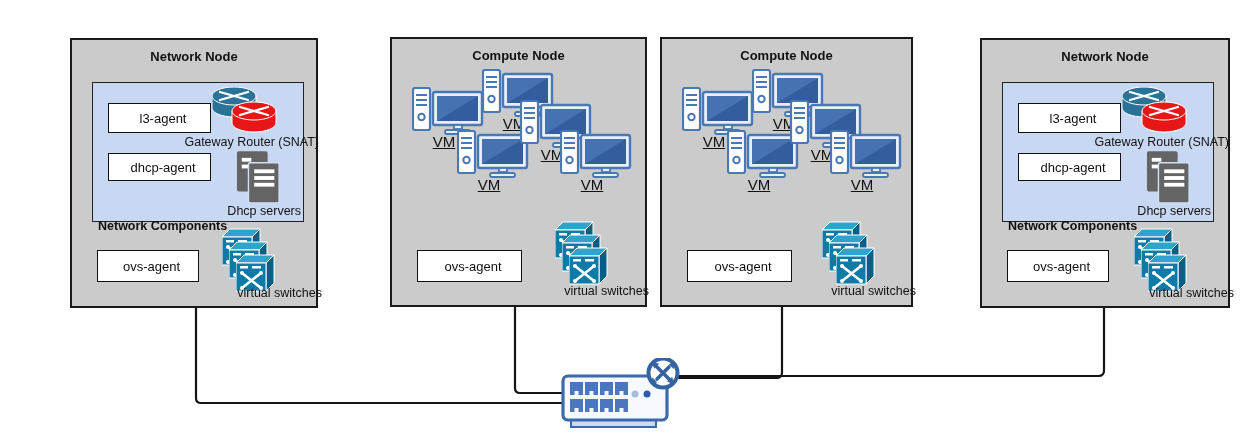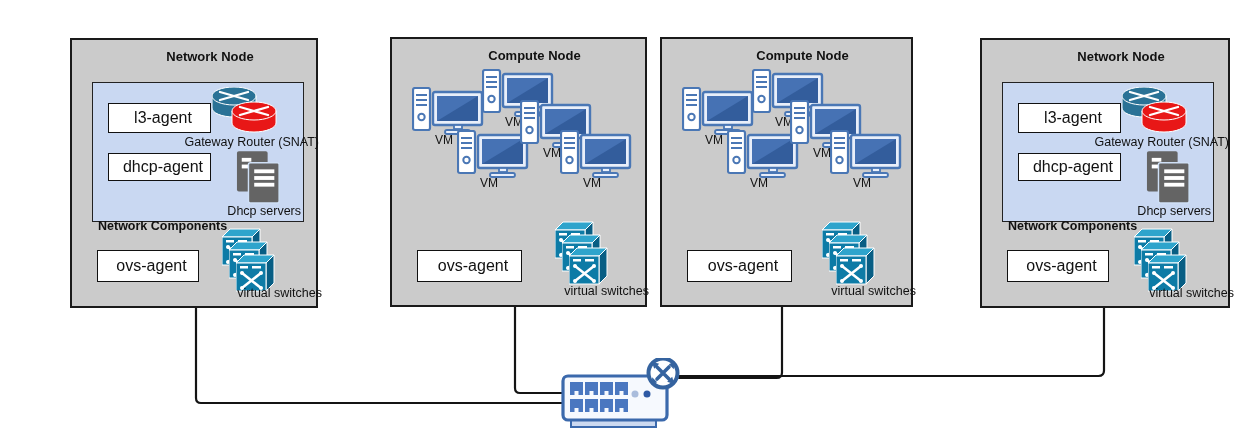--- a/index.html
+++ b/index.html
@@ -4,30 +4,30 @@
 <style>
   html,body{margin:0;padding:0;background:#ffffff;}
   .stage{
     position:relative;width:1250px;height:446px;background:#ffffff;
     font-family:"Liberation Sans","DejaVu Sans",sans-serif;color:#111;
     overflow:hidden;
   }
   .abs{position:absolute;}
   .node{position:absolute;background:#cbcbcb;border:2px solid #1a1a1a;box-sizing:border-box;}
   .node-title{position:absolute;left:0;top:9px;width:100%;text-align:center;
-    font-size:13px;font-weight:bold;white-space:nowrap;margin-left:16px;}
+    font-size:13px;font-weight:bold;white-space:nowrap;}
   .blue-box{position:absolute;background:#c9d8f2;border:1.5px solid #222;box-sizing:border-box;}
   .agent-box{position:absolute;background:#ffffff;border:1.5px solid #111;box-sizing:border-box;
-    display:flex;align-items:center;justify-content:center;font-size:16px;white-space:nowrap;padding-left:7px;}
+    display:flex;align-items:center;justify-content:center;font-size:13px;white-space:nowrap;padding-left:7px;}
   .caption{position:absolute;font-size:12.5px;white-space:nowrap;}
   .caption.center{text-align:right;}
   .group-label{position:absolute;font-size:12.5px;font-weight:bold;white-space:nowrap;margin-top:28px;}
   .vm{position:absolute;width:72px;height:66px;}
   .vm-label{position:absolute;left:12px;top:46px;width:40px;text-align:center;
-    font-size:12px;white-space:nowrap;}
+    font-size:15px;white-space:nowrap;text-decoration:underline;}
   svg{display:block;}
 </style>
 </head>
 <body>
 
 <svg width="0" height="0" style="position:absolute" aria-hidden="true">
   <defs>
 
     <symbol id="sym-routers" viewBox="0 0 66 50">
       <g>

